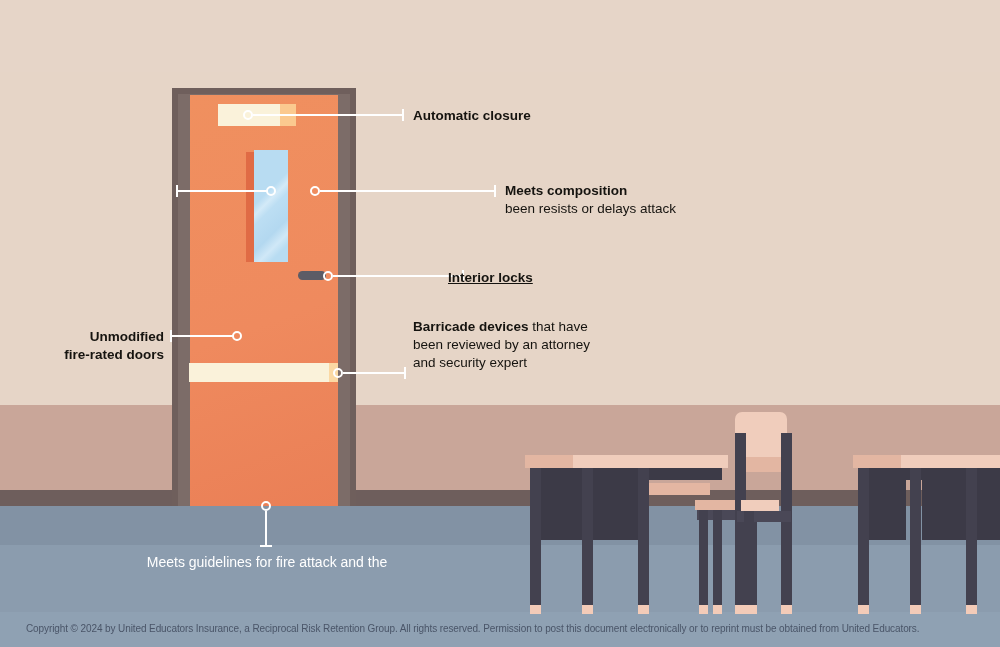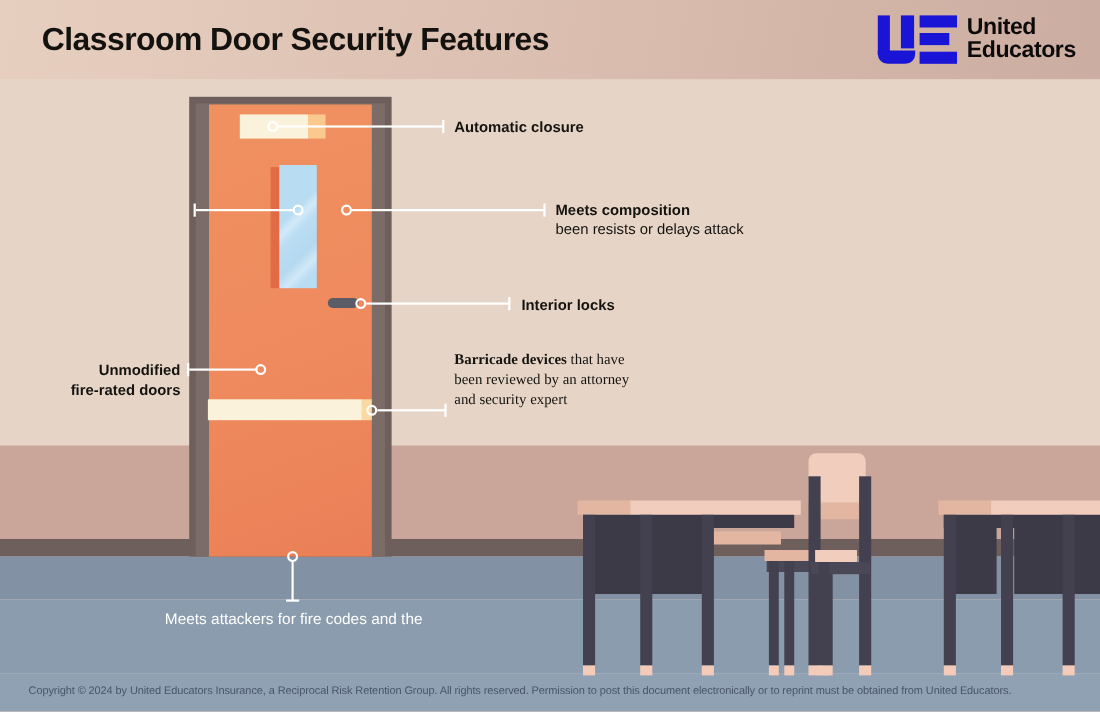--- a/index.html
+++ b/index.html
@@ -205,55 +205,36 @@
   <div class="callout ct-right" style="left:413px;top:107px;">
     <b>Automatic closure</b>
   </div>
 
 
   <div class="callout ct-right" style="left:505px;top:182px;">
     <b>Meets composition</b><br>
     <span>been resists or delays attack</span>
   </div>
 
-  <div class="callout ct-right" style="left:474px;top:269px;">
+  <div class="callout ct-right" style="left:448px;top:269px;text-decoration:underline;">
     <b>Interior locks</b>
   </div>
 
   <div class="callout ct-left" style="left:0px;top:328px;width:164px;">
     <b>Unmodified</b><br>
     <b>fire-rated doors</b>
   </div>
 
-  <div class="callout ct-right" style="left:413px;top:318px;font-family:Liberation Serif, serif;">
+  <div class="callout ct-right" style="left:413px;top:318px;">
     <b>Barricade devices</b><span> that have</span><br>
     <span>been reviewed by an attorney</span><br>
     <span>and security expert</span>
   </div>
 
 
   <div class="floor-note">
-    <span>Meets attackers for fire codes and the</span><br>
-  </div>
-
-  <div class="header">
-    <div class="header-title">Classroom Door Security Features</div>
-    <div class="logo">
-      <div class="logo-mark">
-        <div class="logo-u">
-            <div class="logo-ubase"></div>
-          </div>
-        <div class="logo-e">
-            <i></i>
-            <i></i>
-            <i></i>
-          </div>
-      </div>
-      <div class="logo-text">
-        <span>United</span>
-        <span>Educators</span>
-      </div>
-    </div>
-  </div>
+    <span>Meets guidelines for fire attack and the</span><br>
+  </div>
+
 
   <div class="copyright">Copyright © 2024 by United Educators Insurance, a Reciprocal Risk Retention Group. All rights reserved. Permission to post this document electronically or to reprint must be obtained from United Educators.</div>
 
 </div>
 
 </body></html>

